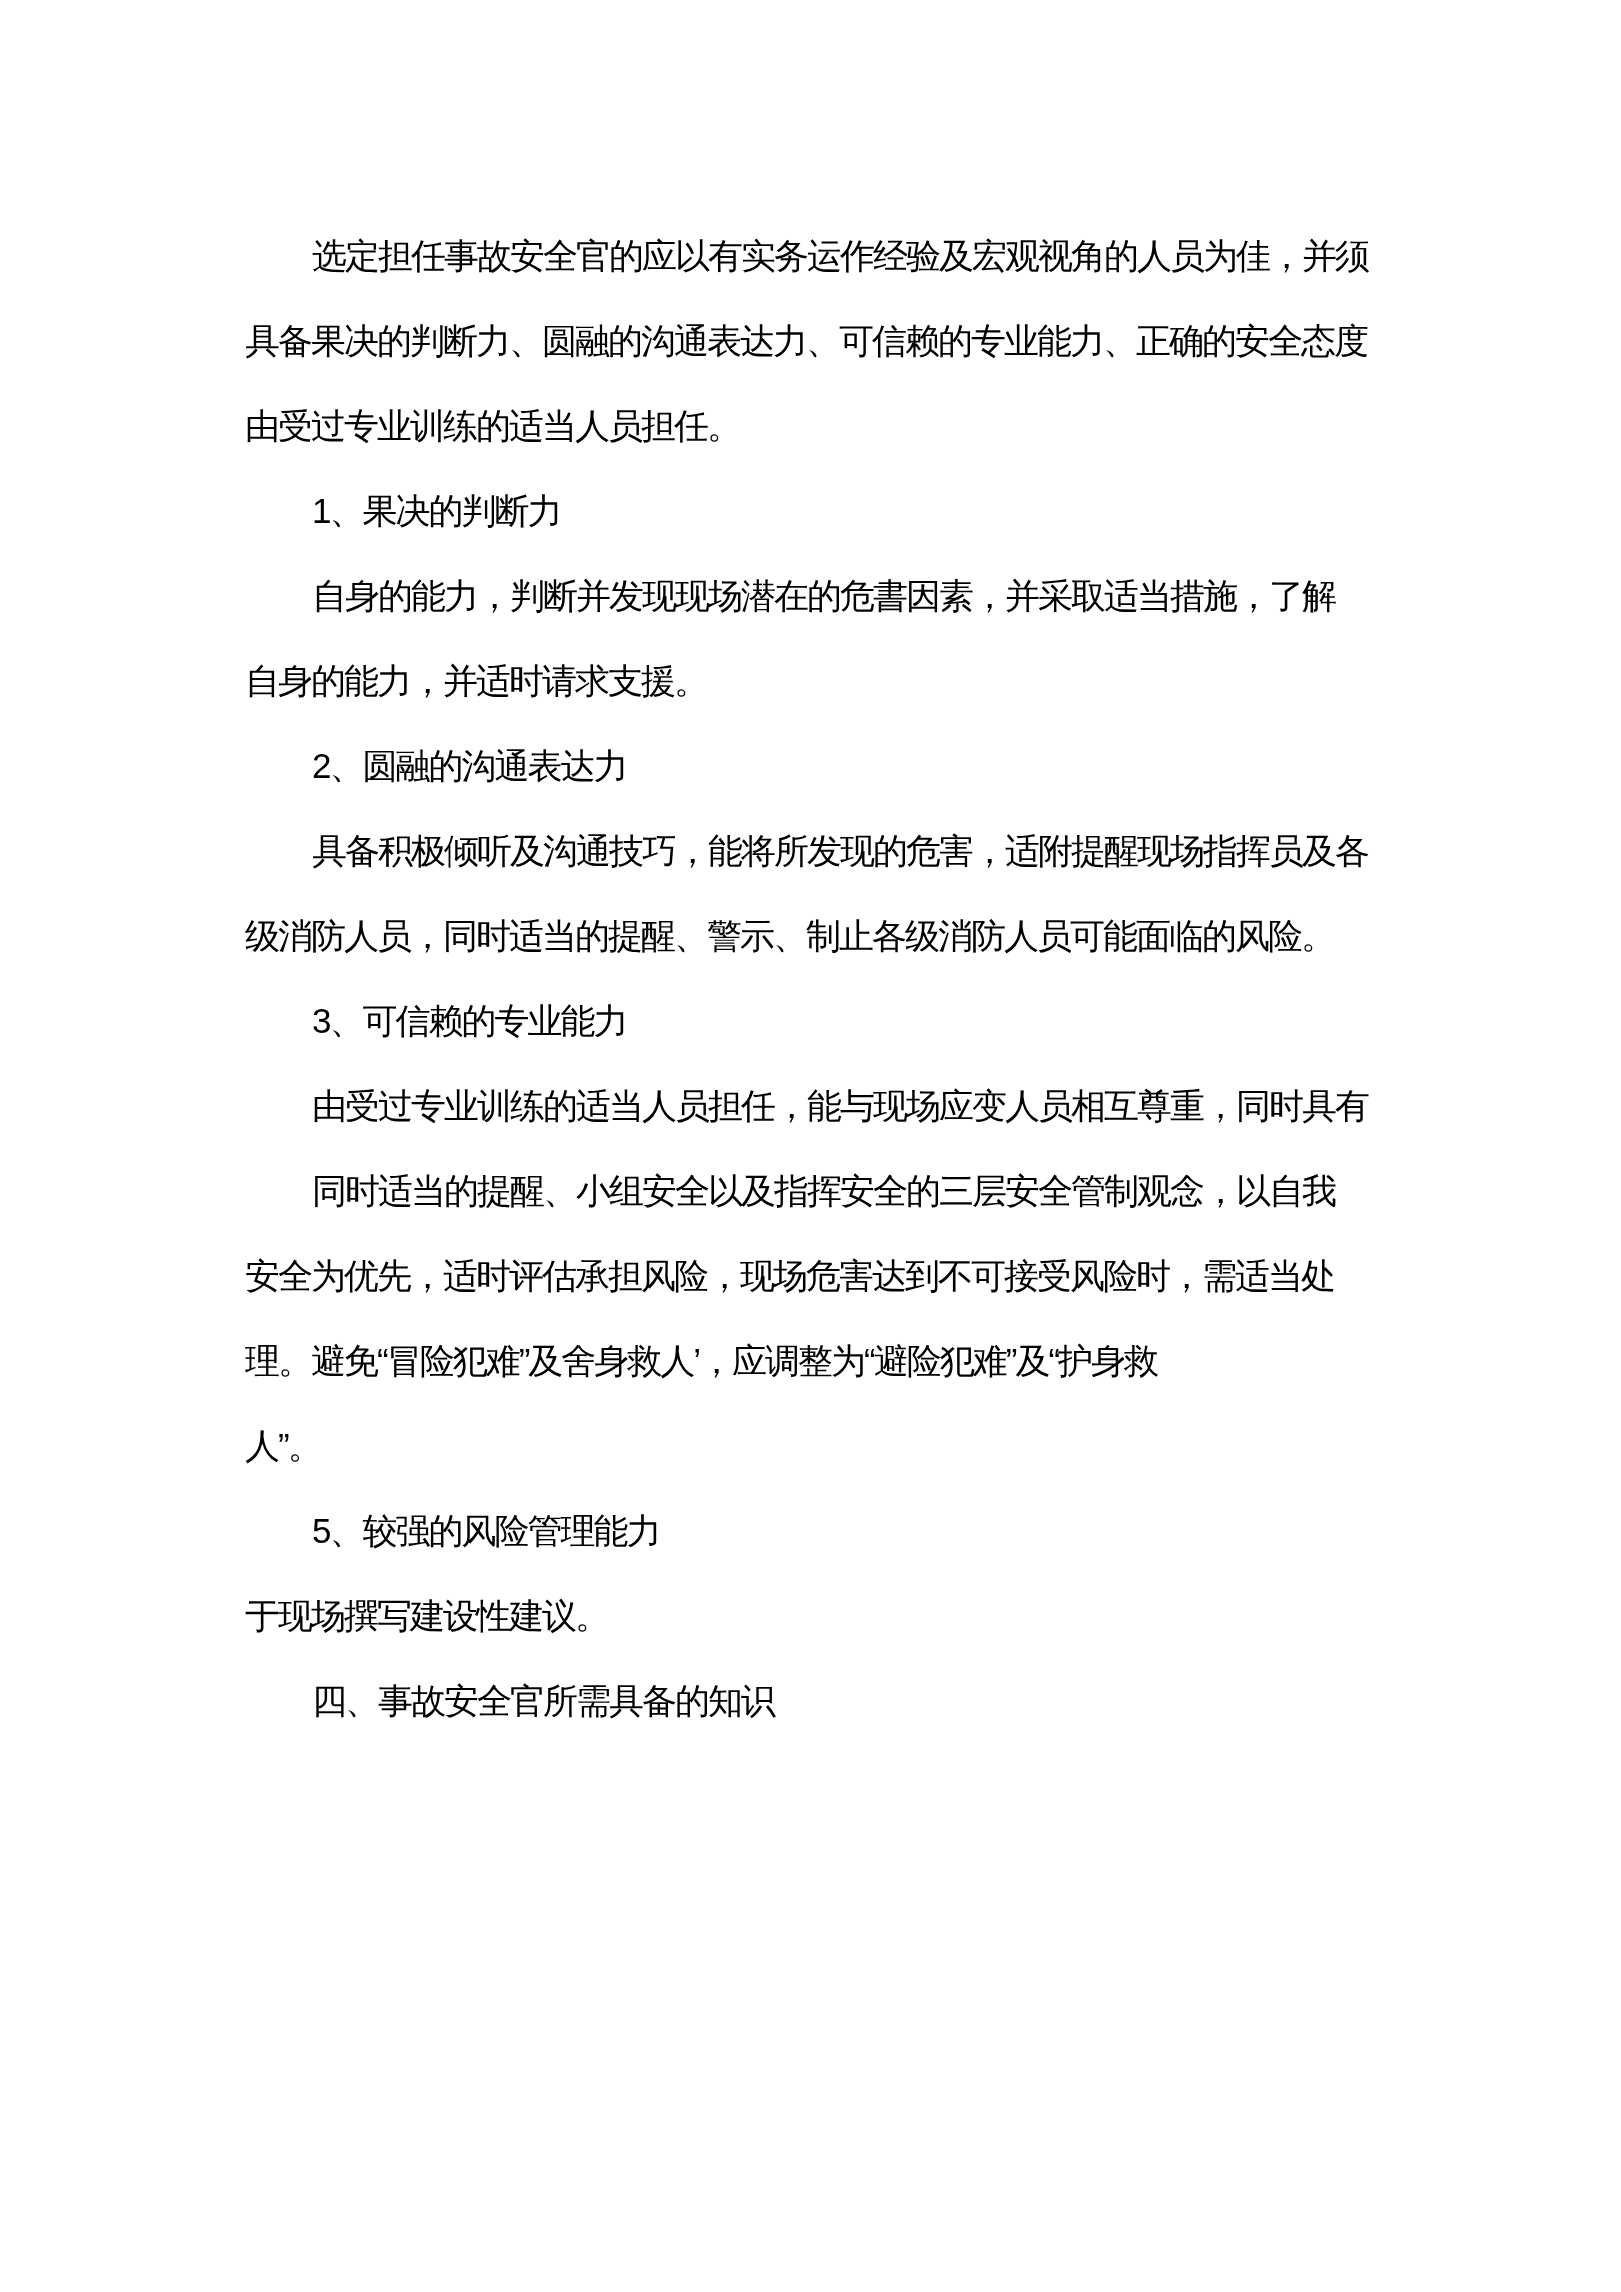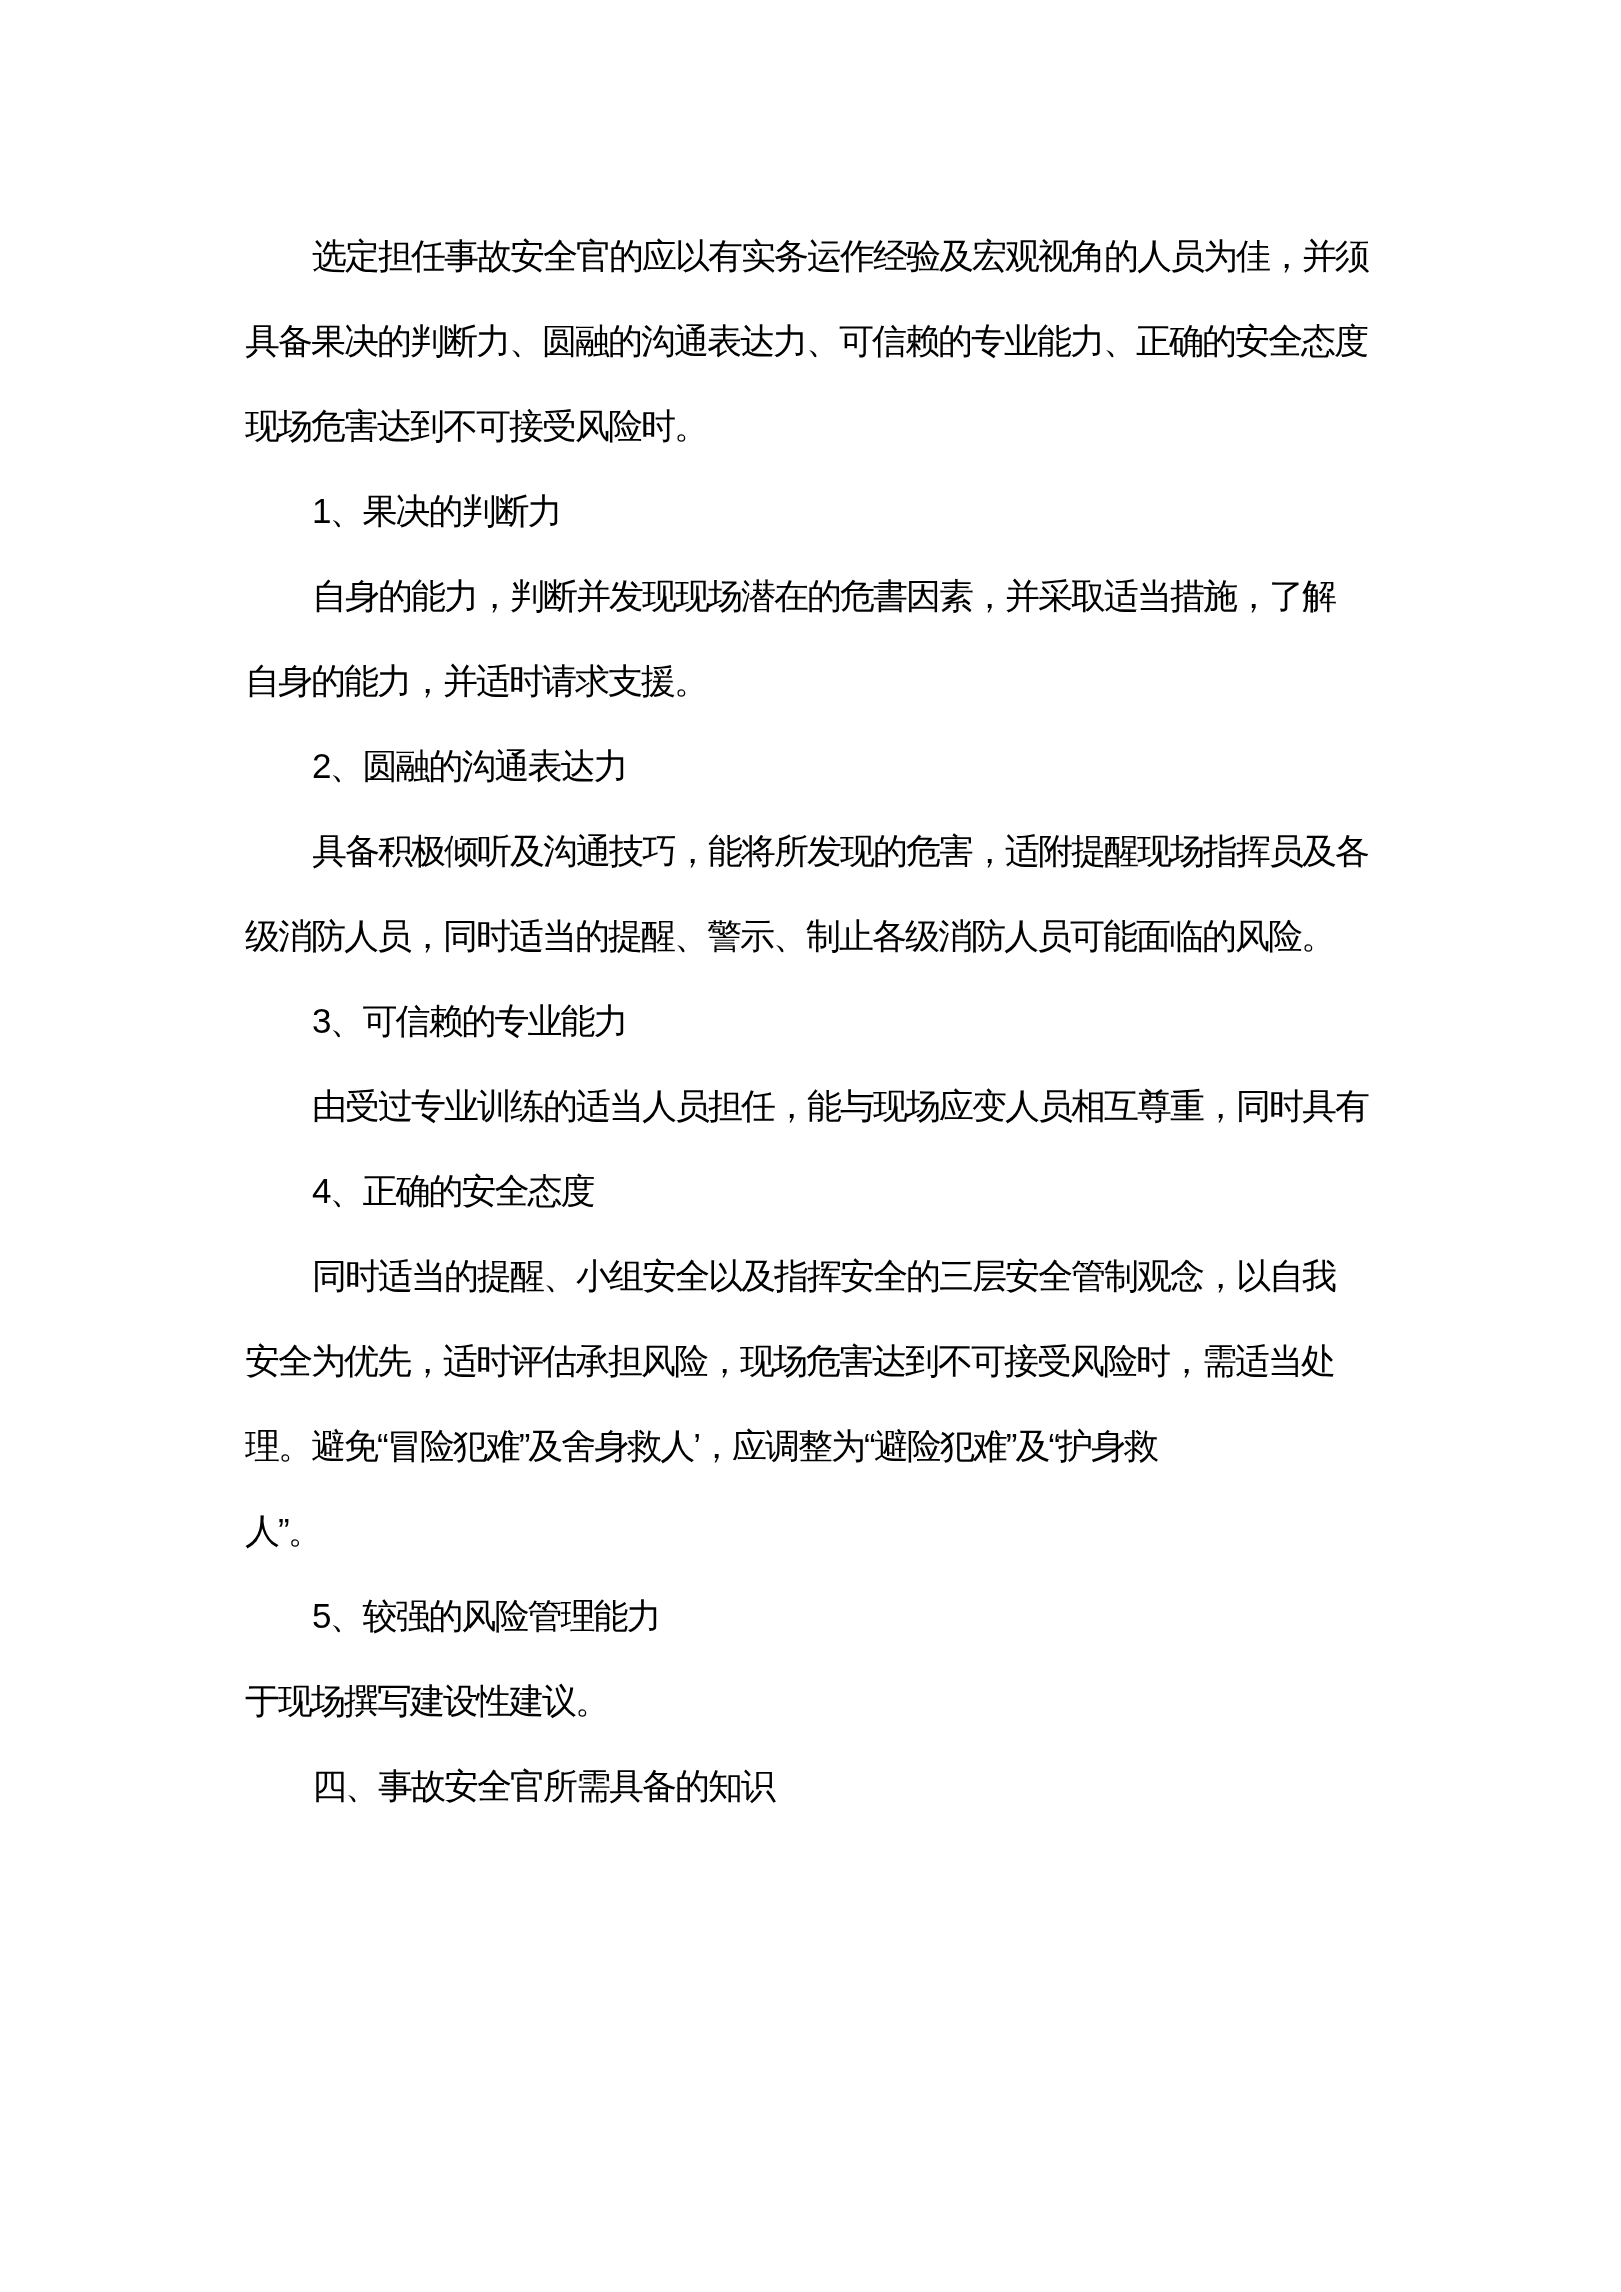--- a/index.html
+++ b/index.html
@@ -33,30 +33,29 @@
     padding-left: 67px;
   }
 </style>
 </head>
 <body>
 
 <div class="page">
   <div class="textblock">
     <div class="line indent">选定担任事故安全官的应以有实务运作经验及宏观视角的人员为佳，并须</div>
     <div class="line">具备果决的判断力、圆融的沟通表达力、可信赖的专业能力、正确的安全态度</div>
-    <div class="line">现场危害达到不可接受风险时。</div>
+    <div class="line">由受过专业训练的适当人员担任。</div>
     <div class="line indent">1、果决的判断力</div>
     <div class="line indent">自身的能力，判断并发现现场潜在的危書因素，并采取适当措施，了解</div>
     <div class="line">自身的能力，并适时请求支援。</div>
     <div class="line indent">2、圆融的沟通表达力</div>
     <div class="line indent">具备积极倾听及沟通技巧，能将所发现的危害，适附提醒现场指挥员及各</div>
     <div class="line">级消防人员，同时适当的提醒、警示、制止各级消防人员可能面临的风险。</div>
     <div class="line indent">3、可信赖的专业能力</div>
     <div class="line indent">由受过专业训练的适当人员担任，能与现场应变人员相互尊重，同时具有</div>
-    <div class="line indent">4、正确的安全态度</div>
     <div class="line indent">同时适当的提醒、小组安全以及指挥安全的三层安全管制观念，以自我</div>
     <div class="line">安全为优先，适时评估承担风险，现场危害达到不可接受风险时，需适当处</div>
     <div class="line">理。避免“冒险犯难”及舍身救人’，应调整为“避险犯难”及“护身救</div>
     <div class="line">人”。</div>
     <div class="line indent">5、较强的风险管理能力</div>
     <div class="line">于现场撰写建设性建议。</div>
     <div class="line indent">四、事故安全官所需具备的知识</div>
   </div>
 </div>
 

